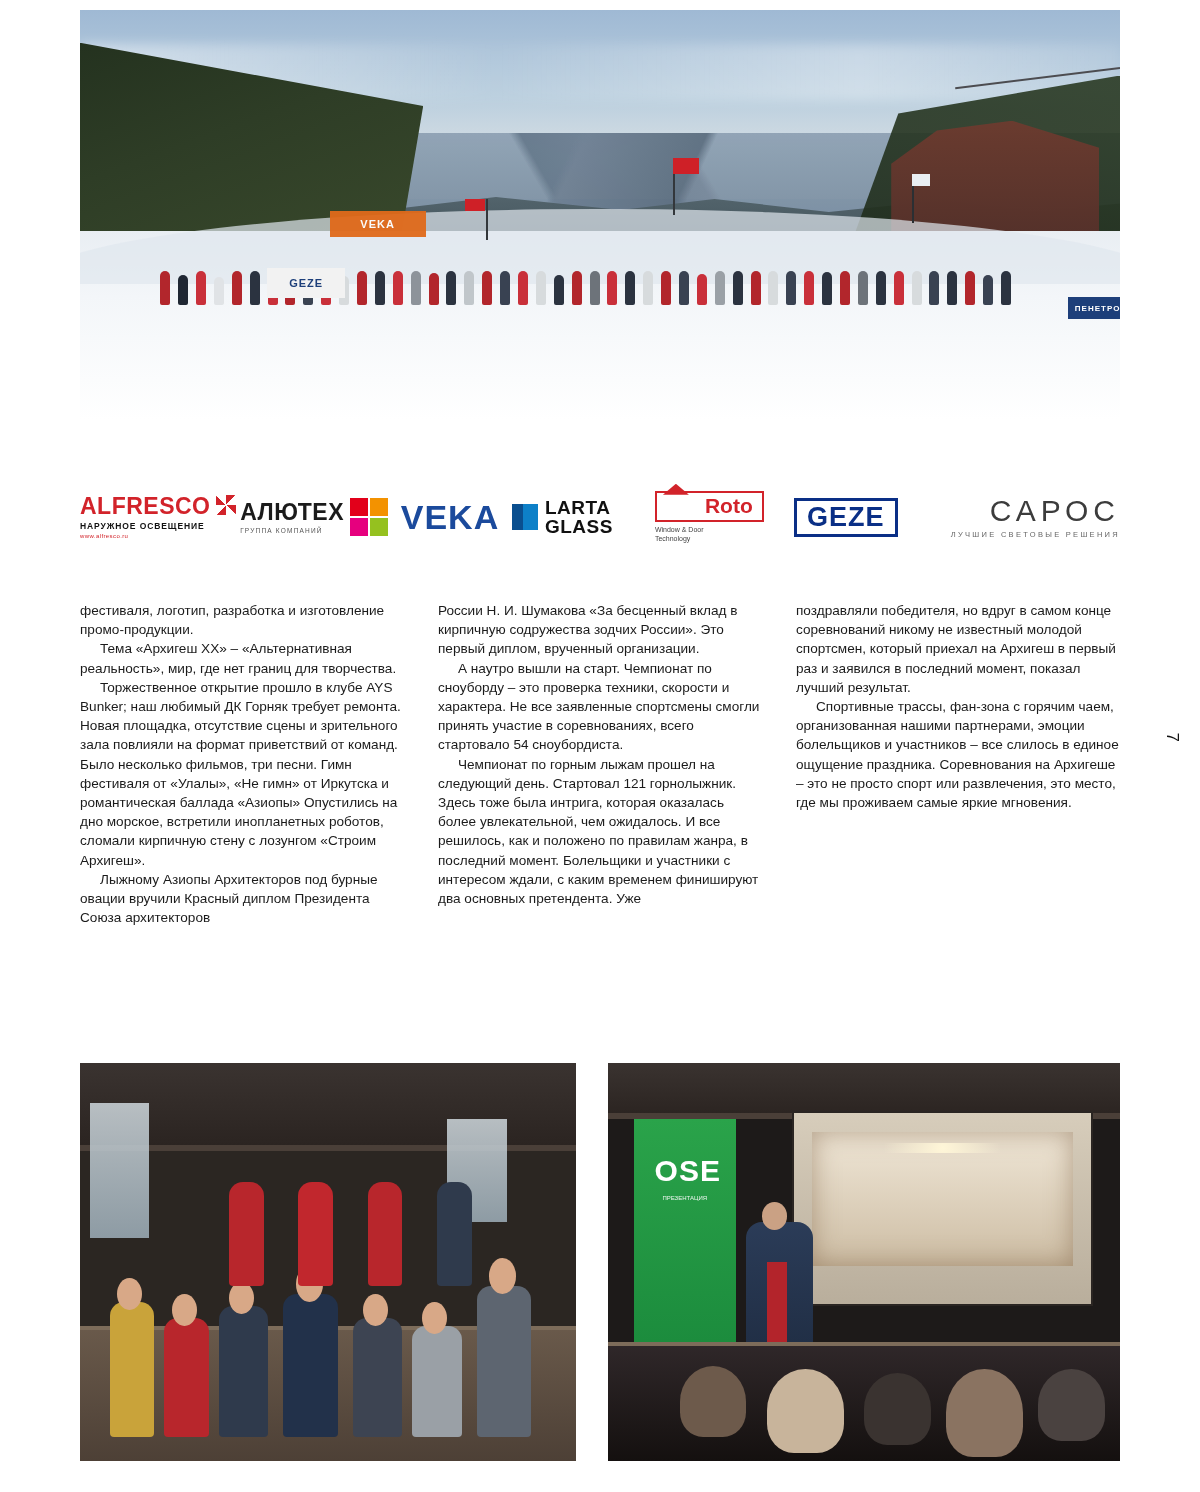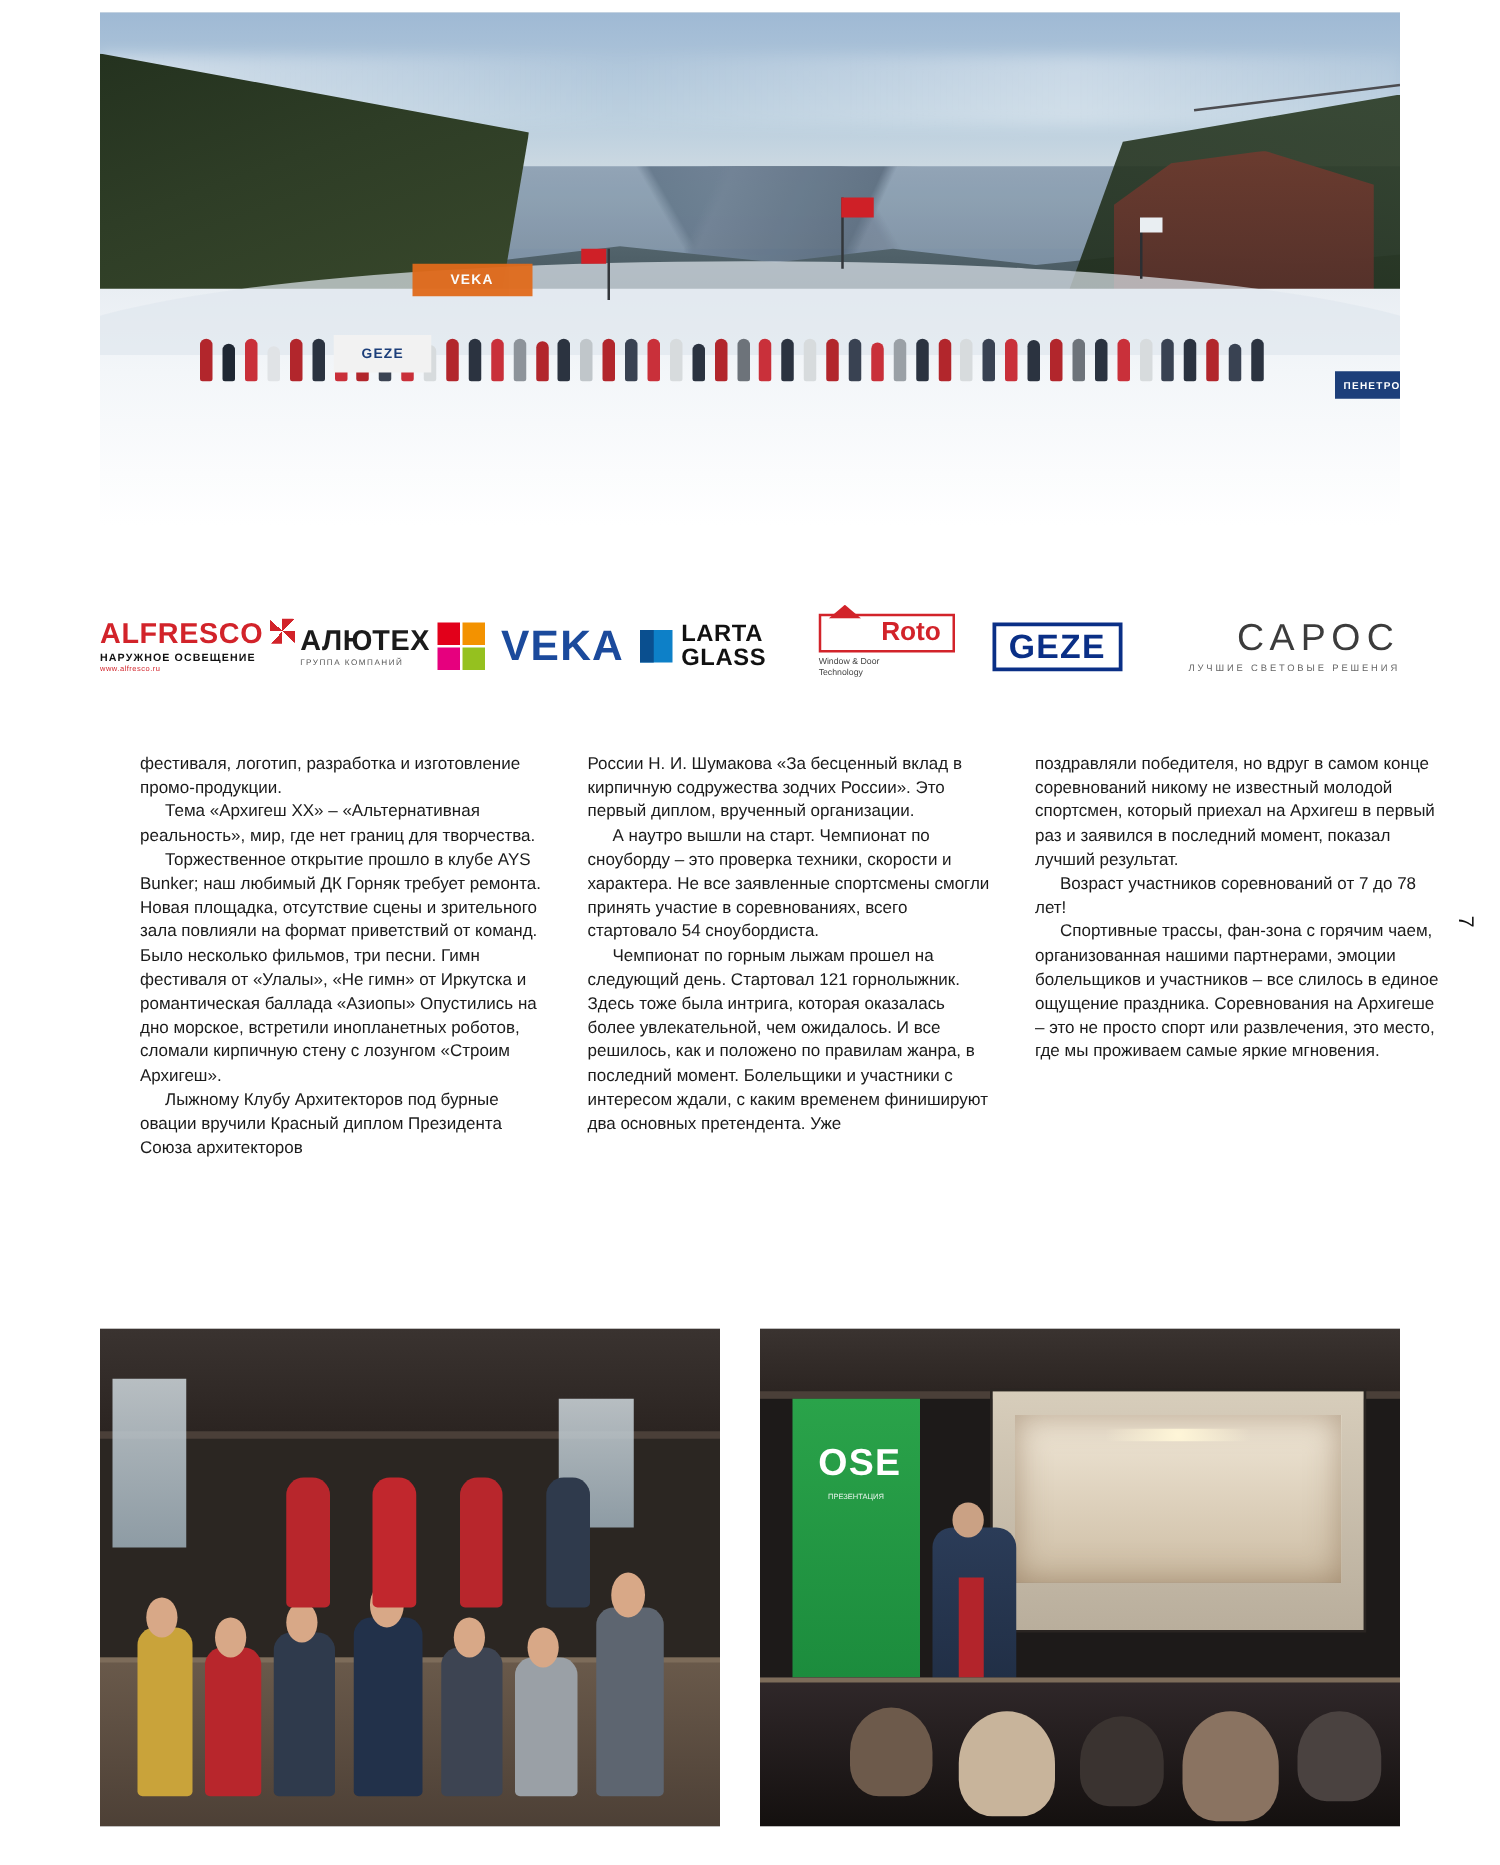--- a/index.html
+++ b/index.html
@@ -246,21 +246,20 @@
   .logo-capoc .sub { font-size: 7.5px; letter-spacing: 2.3px; color: #666; margin-top: 4px; }
 
   
   .cols {
     position: absolute;
     left: 80px;
     top: 601px;
     width: 1040px;
     display: flex;
     gap: 34px;
-    margin-left: 32px;
   }
   .col { width: 324px; }
   .col p {
     margin: 0;
     font-size: 13.6px;
     line-height: 19.2px;
     text-align: left;
     font-family: "Liberation Sans", sans-serif;
     color: #1b1b1b;
   }
@@ -489,32 +488,31 @@
   </div>
 
 </div>
 
 <div class="cols">
 
   <div class="col">
     <p>фестиваля, логотип, разработка и изготовление промо-продукции.</p>
     <p class="ind">Тема «Архигеш XX» – «Альтернативная реальность», мир, где нет границ для творчества.</p>
     <p class="ind">Торжественное открытие прошло в клубе AYS Bunker; наш любимый ДК Горняк требует ремонта. Новая площадка, отсутствие сцены и зрительного зала повлияли на формат приветствий от команд. Было несколько фильмов, три песни. Гимн фестиваля от «Улалы», «Не гимн» от Иркутска и романтическая баллада «Азиопы» Опустились на дно морское, встретили инопланетных роботов, сломали кирпичную стену с лозунгом «Строим Архигеш».</p>
-    <p class="ind">Лыжному Клубу Архитекторов под бурные овации вручили Красный диплом Президента Союза архитекторов</p>
+    <p class="ind">Лыжному Азиопы Архитекторов под бурные овации вручили Красный диплом Президента Союза архитекторов</p>
   </div>
 
   <div class="col">
     <p>России Н. И. Шумакова «За бесценный вклад в кирпичную содружества зодчих России». Это первый диплом, врученный организации.</p>
     <p class="ind">А наутро вышли на старт. Чемпионат по сноуборду – это проверка техники, скорости и характера. Не все заявленные спортсмены смогли принять участие в соревнованиях, всего стартовало 54 сноубордиста.</p>
     <p class="ind">Чемпионат по горным лыжам прошел на следующий день. Стартовал 121 горнолыжник. Здесь тоже была интрига, которая оказалась более увлекательной, чем ожидалось. И все решилось, как и положено по правилам жанра, в последний момент. Болельщики и участники с интересом ждали, с каким временем финишируют два основных претендента. Уже</p>
   </div>
 
   <div class="col">
     <p>поздравляли победителя, но вдруг в самом конце соревнований никому не известный молодой спортсмен, который приехал на Архигеш в первый раз и заявился в последний момент, показал лучший результат.</p>
-    <p class="ind">Возраст участников соревнований от 7 до 78 лет!</p>
     <p class="ind">Спортивные трассы, фан-зона с горячим чаем, организованная нашими партнерами, эмоции болельщиков и участников – все слилось в единое ощущение праздника. Соревнования на Архигеше – это не просто спорт или развлечения, это место, где мы проживаем самые яркие мгновения.</p>
   </div>
 
 </div>
 
 <div class="page-number">7</div>
 
 <div class="photo-bl">
   <div class="ceil"></div>
   <div class="wallwin" style="left:2%;"></div>

